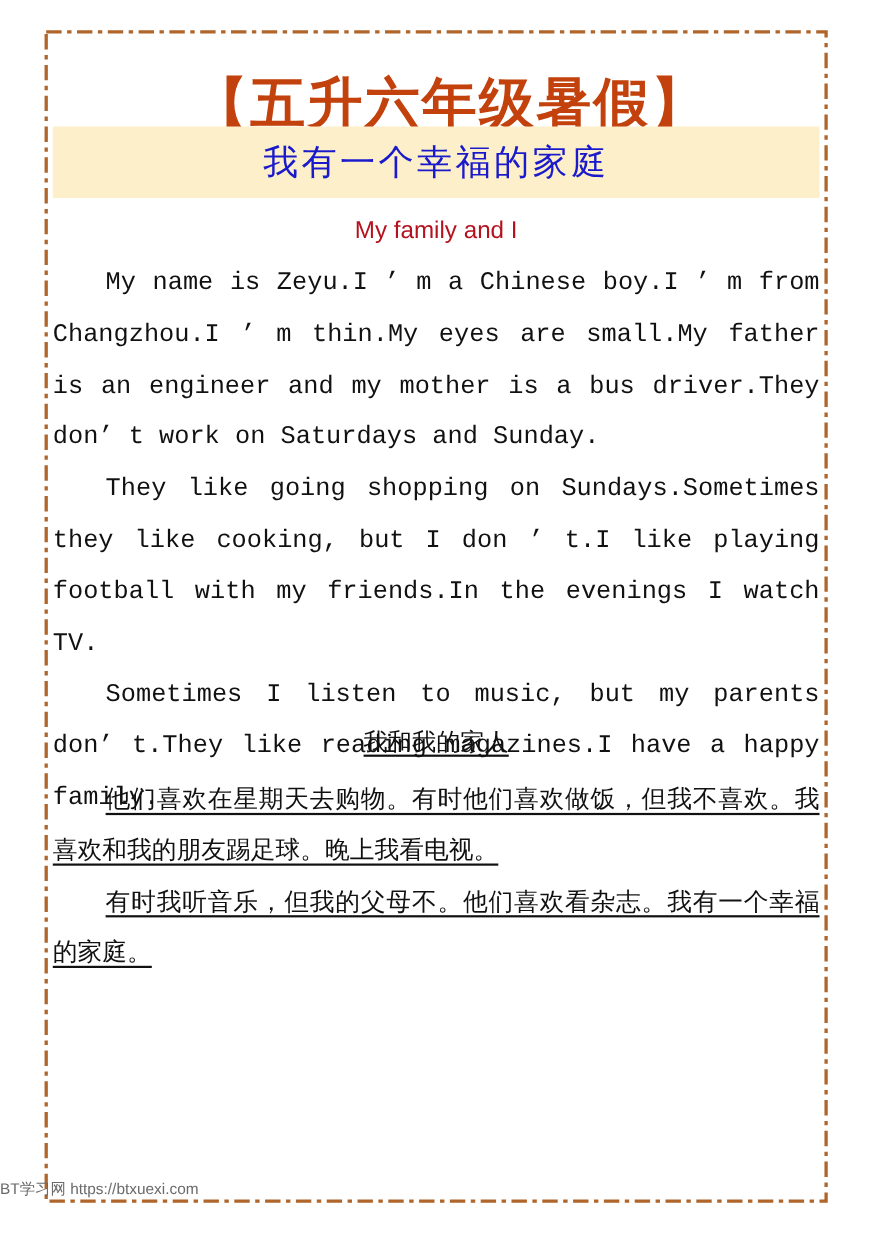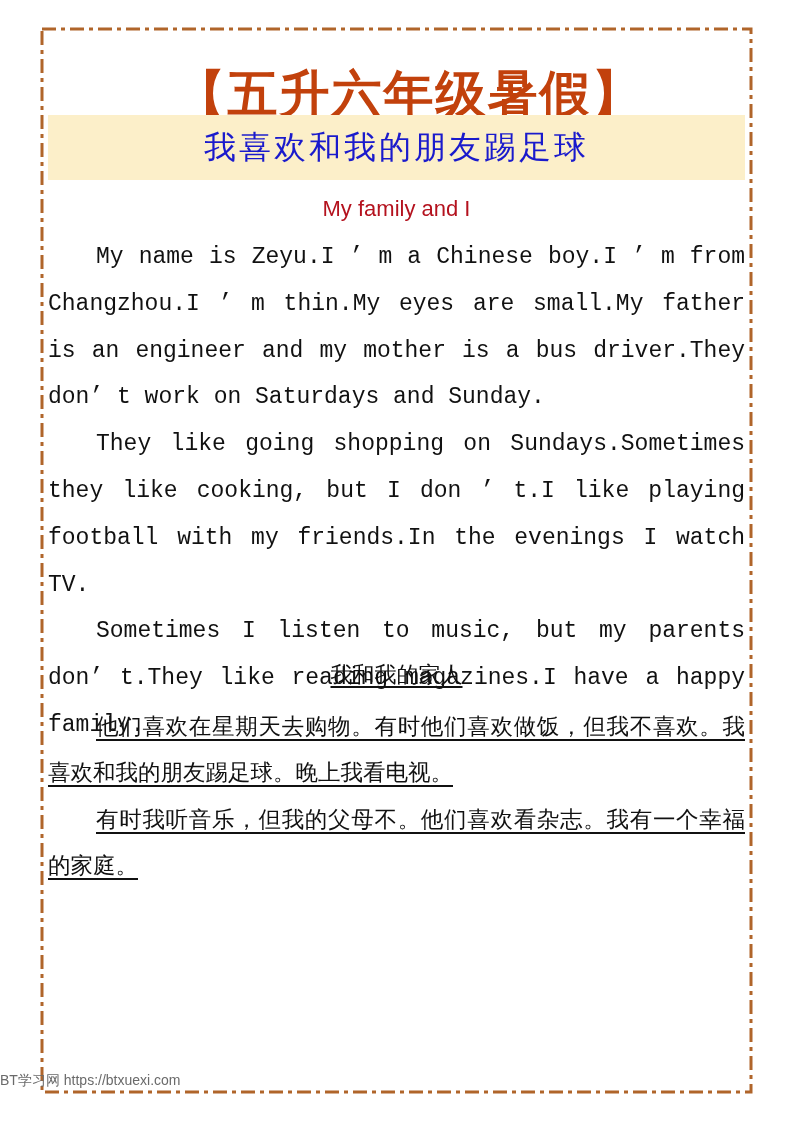--- a/index.html
+++ b/index.html
@@ -133,21 +133,21 @@
 <body>
 
 <div class="frame">
   <svg class="border" xmlns="http://www.w3.org/2000/svg" viewBox="0 0 711 1065">
     <rect x="1" y="1" width="709" height="1063" fill="none" stroke="#b0652a" stroke-width="3" stroke-dasharray="14 5 4 5"></rect>
   </svg>
 
   <div class="title">【五升六年级暑假】</div>
 
   <div class="subtitle-band">
-    <div class="subtitle">我喜欢和我的朋友踢足球</div>
+    <div class="subtitle">我有一个幸福的家庭</div>
   </div>
 
   <div class="en-heading">My family and I</div>
 
   <div class="en-body">
     <p>My name is Zeyu.I ’ m a Chinese boy.I ’ m from Changzhou.I ’ m thin.My eyes are small.My father is an engineer and my mother is a bus driver.They don’ t work on Saturdays and Sunday.</p>
     <p>They like going shopping on Sundays.Sometimes they like cooking, but I don ’ t.I like playing football with my friends.In the evenings I watch TV.</p>
     <p>Sometimes I listen to music, but my parents don’ t.They like reading magazines.I have a happy family.</p>
   </div>
 

